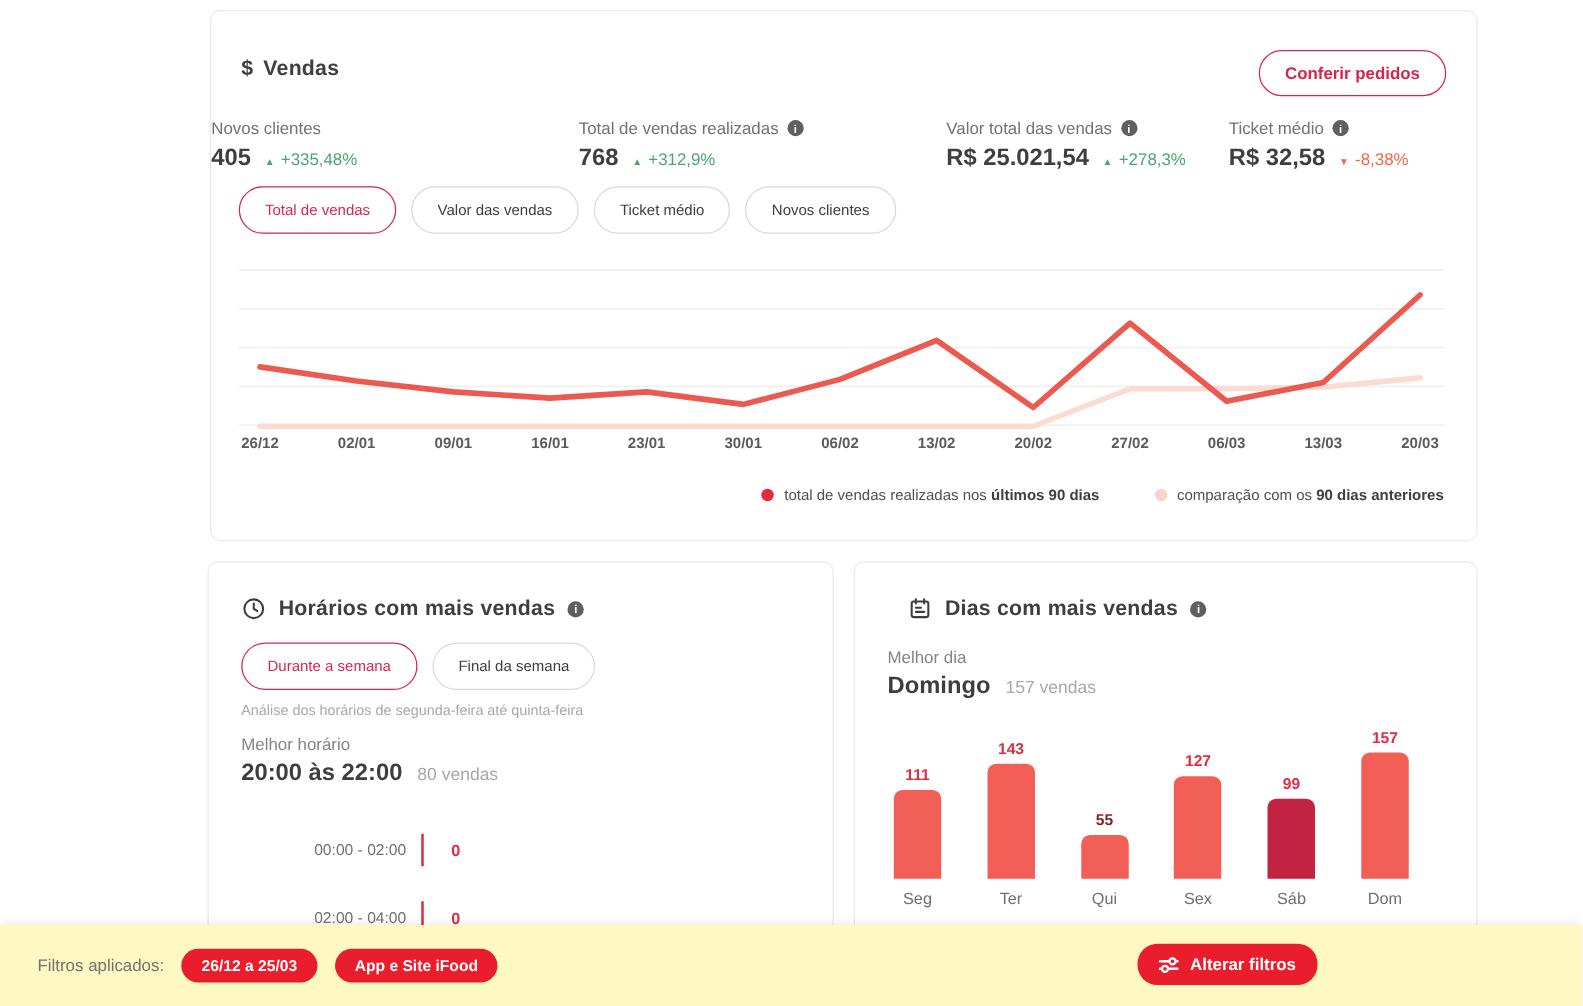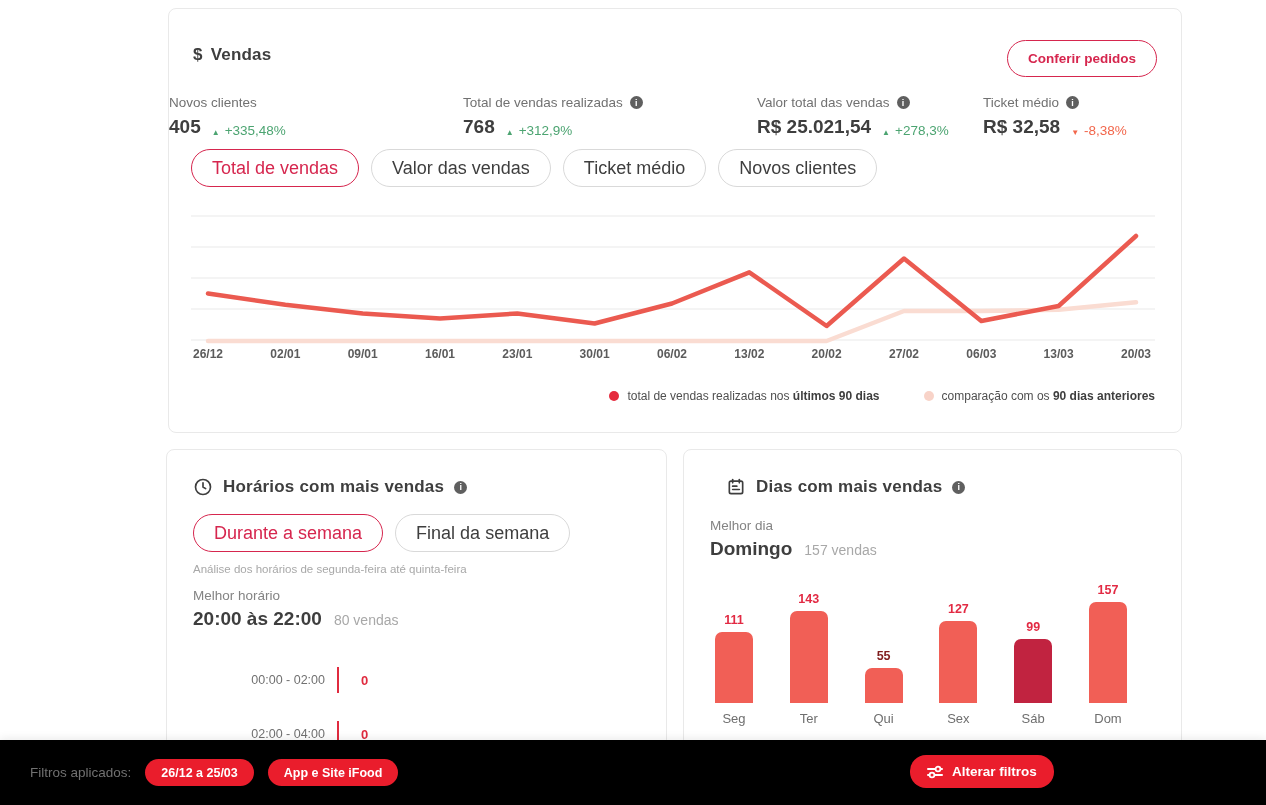--- a/index.html
+++ b/index.html
@@ -19,32 +19,32 @@
 
   
   #vendas-title-row { left:24px; top:36px; gap:8px; }
   #conferir-btn { position:absolute; right:24px; top:31px; height:37px; padding:0 20px;
     background:#fff; border:1.5px solid #d6264e; border-radius:20px; color:#d6264e;
     font-size:13.5px; font-weight:700; font-family:inherit; cursor:pointer; }
   .metric { position:absolute; top:86px; }
   .metric:nth-of-type(1){ left:22px; }  .metric:nth-of-type(2){ left:282px;margin-left:12px; }
   .metric:nth-of-type(3){ left:588px; } .metric:nth-of-type(4){ left:814px; }
   .metric-label { font-size:13.5px; color:#717171; display:flex; align-items:center; gap:7px; }
-  .metric-value-row { display:flex; align-items:flex-end; gap:11px; margin-top:6px; }
+  .metric-value-row { display:flex; align-items:center; gap:11px; margin-top:6px; }
   .metric-value { font-size:19px; font-weight:700; color:#3e3e3e; }
   .delta { font-size:13.5px; display:flex; align-items:baseline; gap:5px; }
   .delta-arrow { font-size:8px; }
   .metric.up .delta { color:#4ca471; }
   .metric.down .delta { color:#f2664b; }
 
   .chips { position:absolute; display:flex; gap:12px; }
   #vendas-chips { left:22px; top:140px; }
   #horarios-chips { left:26px; top:64px; }
   .chip { height:38px; padding:0 20px; border-radius:20px; border:1px solid #d9d9d9;
-    background:#fff; font-size:18px; color:#3e3e3e; font-family:inherit; cursor:pointer; }
+    background:#fff; font-size:12px; color:#3e3e3e; font-family:inherit; cursor:pointer; }
   .chip.active { border:1.5px solid #d6264e; color:#d6264e; }
 
   #line-chart { position:absolute; left:22px; top:199px; }
   #legend { position:absolute; right:26px; top:380px; display:flex; gap:44px;
     font-size:12px; color:#4f4f4f; align-items:center; }
   .legend-item { display:flex; align-items:center; gap:8px; }
   .legend-dot { width:10px; height:10px; border-radius:50%; }
   .legend-item b { color:#3e3e3e; }
 
   
@@ -67,21 +67,21 @@
   #bars { position:absolute; left:31px; top:123px; width:412px;
     display:flex; justify-content:space-between; }
   .bar-col { display:flex; flex-direction:column; align-items:center; }
   .bar-stack { height:130px; display:flex; flex-direction:column;
     justify-content:flex-end; align-items:center; }
   .bar-value { font-size:12.5px; font-weight:700; color:#e22a43; margin-bottom:5px; }
   .bar { width:38px; border-radius:7px 7px 0 0; }
   .bar-day { font-size:13px; color:#6e6e6e; margin-top:8px; }
 
   
-  #footer { position:absolute; left:0; top:740px; width:1266px; height:65px; background:#000000;
+  #footer { position:absolute; left:0; top:740px; width:1266px; height:65px; background:#fef9c3;
     box-shadow:0 -2px 8px rgba(0,0,0,.08); display:flex; align-items:center; z-index:5; }
   #footer-label { margin-left:30px; font-size:13.5px; color:#717171; }
   .badge { margin-left:14px; height:27px; padding:0 16px; border-radius:14px; background:#ea1d2c;
     color:#fff; font-size:12.5px; font-weight:700; display:flex; align-items:center; }
   #alter-btn { position:absolute; left:910px; top:15px; height:33px; padding:0 17px;
     background:#ea1d2c; border:none; border-radius:16px; color:#fff; font-size:13.5px;
     font-weight:700; font-family:inherit; display:flex; align-items:center; gap:9px; cursor:pointer; }
 </style>
 </head>
 <body>

